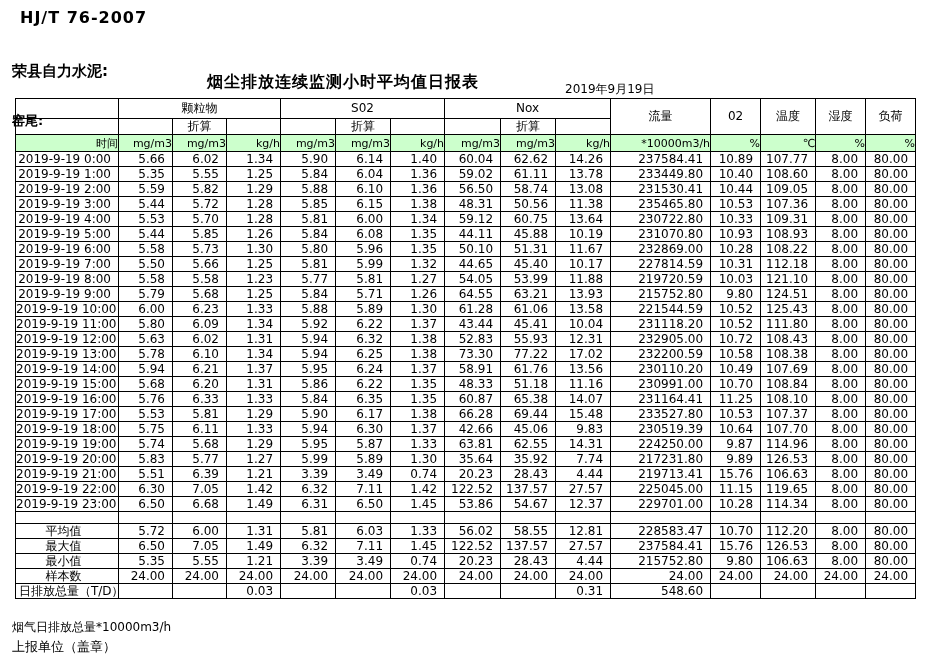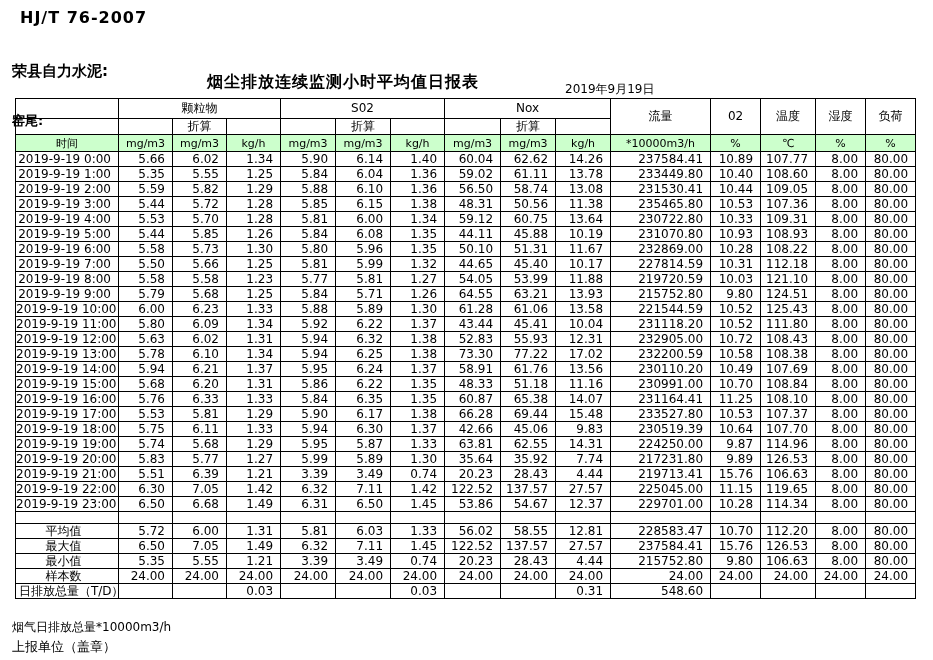--- a/index.html
+++ b/index.html
@@ -13,21 +13,21 @@
   .company{position:absolute;top:62px;left:12px;font-weight:bold;font-size:15px;}
   .location{position:absolute;top:80px;left:12px;font-weight:bold;font-size:13px;margin-top:32px;}
   .date{position:absolute;top:81px;left:565px;font-size:12px;}
   table{position:absolute;top:98px;left:15px;width:900px;border-collapse:collapse;table-layout:fixed;}
   td{
     border:1px solid #000;font-size:12px;height:14px;line-height:13px;
     padding:0 7px 0 0;text-align:right;white-space:nowrap;overflow:hidden;
   }
   tr.grp td{height:19px;text-align:center;padding:0;}
   tr.sub td{height:15px;text-align:center;padding:0;}
-  tr.units td{height:16px;text-align:center;padding:0;background:#ccffcc;font-size:11px;}
+  tr.units td{height:16px;padding:0;background:#ccffcc;font-size:11px;}
   tr.spacer td{height:11px;}
   td.lbl{text-align:center;}
   td.lbl-left{text-align:left;padding:0 0 0 3px;}
   .foot1{position:absolute;top:619px;left:12px;font-size:12px;}
   .foot2{position:absolute;top:638px;left:12px;font-size:13px;}
   .foot-unit{position:absolute;top:638px;left:203px;font-size:13px;margin-top:48px;}
 </style>
 </head>
 <body>
 

